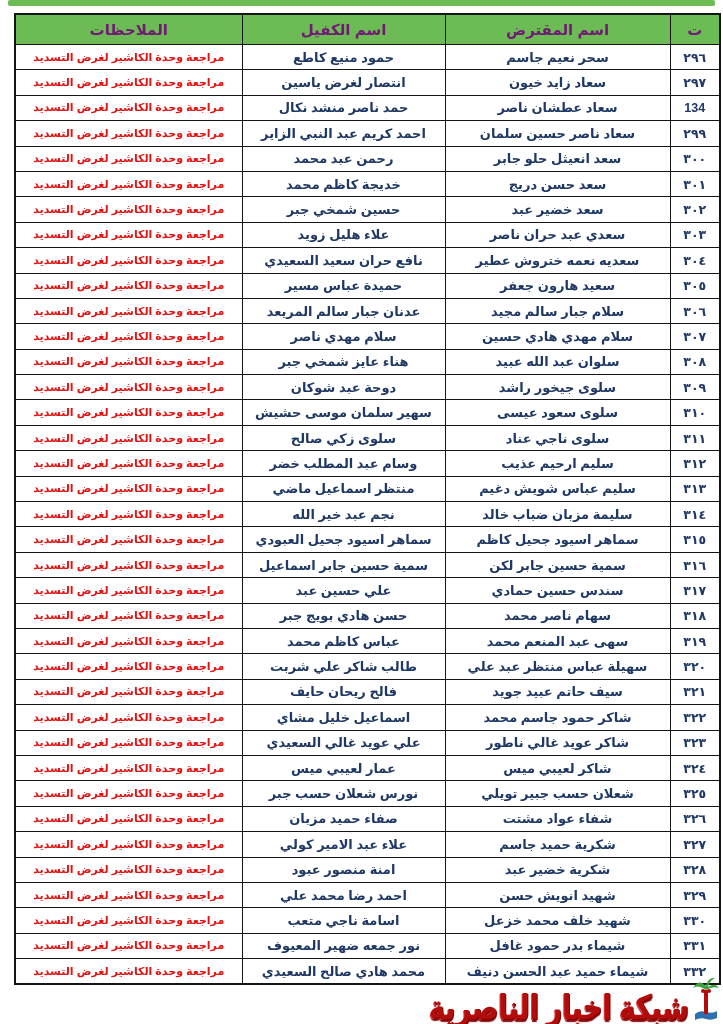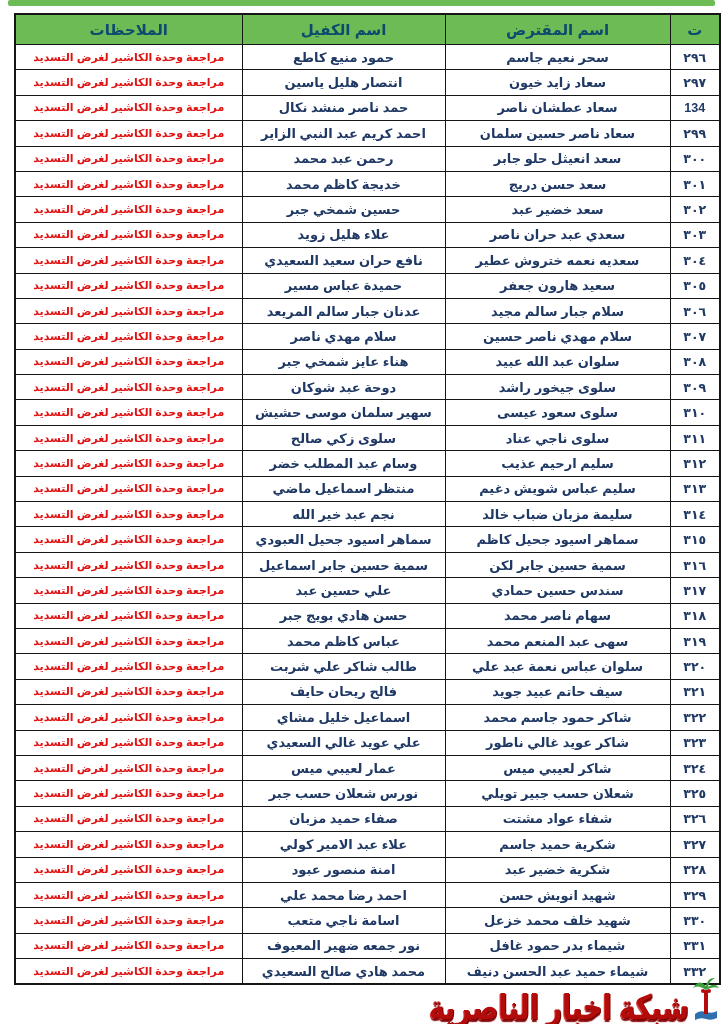--- a/index.html
+++ b/index.html
@@ -17,21 +17,21 @@
     border-collapse:collapse;direction:rtl;table-layout:fixed;
     border:2px solid #151515;
   }
   table.main th, table.main td{
     border:1.6px solid #151515;
     padding:0 4px;
     white-space:nowrap;
     overflow:hidden;
   }
   table.main th{
-    background:#6cbb54;color:#0c4a6e;
+    background:#6cbb54;color:#701a75;
     font-size:15px;font-weight:bold;height:29px;
   }
   table.main td{height:24.4px;font-weight:bold;text-align:center;}
   td.cell-serial{color:#1f3864;font-size:12.5px;margin-top:39px;}
   td.cell-name{color:#1f3864;font-size:13px;}
   td.cell-notes{color:#e01212;font-size:11px;}
   col.c-serial{width:50px;}
   col.c-borrower{width:225px;}
   col.c-guarantor{width:203px;}
   col.c-notes{width:227px;}
@@ -72,21 +72,21 @@
   <tbody>
       <tr>
         <td class="cell-serial">٢٩٦</td>
         <td class="cell-name">سحر نعيم جاسم</td>
         <td class="cell-name">حمود منيع كاطع</td>
         <td class="cell-notes">مراجعة وحدة الكاشير لغرض التسديد</td>
       </tr>
       <tr>
         <td class="cell-serial">٢٩٧</td>
         <td class="cell-name">سعاد زايد خيون</td>
-        <td class="cell-name">انتصار هليل ياسين</td>
+        <td class="cell-name">انتصار لغرض ياسين</td>
         <td class="cell-notes">مراجعة وحدة الكاشير لغرض التسديد</td>
       </tr>
       <tr>
         <td class="cell-serial">134</td>
         <td class="cell-name">سعاد عطشان ناصر</td>
         <td class="cell-name">حمد ناصر منشد نكال</td>
         <td class="cell-notes">مراجعة وحدة الكاشير لغرض التسديد</td>
       </tr>
       <tr>
         <td class="cell-serial">٢٩٩</td>
@@ -131,21 +131,21 @@
         <td class="cell-notes">مراجعة وحدة الكاشير لغرض التسديد</td>
       </tr>
       <tr>
         <td class="cell-serial">٣٠٦</td>
         <td class="cell-name">سلام جبار سالم مجيد</td>
         <td class="cell-name">عدنان جبار سالم المريعد</td>
         <td class="cell-notes">مراجعة وحدة الكاشير لغرض التسديد</td>
       </tr>
       <tr>
         <td class="cell-serial">٣٠٧</td>
-        <td class="cell-name">سلام مهدي ناصر حسين</td>
+        <td class="cell-name">سلام مهدي هادي حسين</td>
         <td class="cell-name">سلام مهدي ناصر</td>
         <td class="cell-notes">مراجعة وحدة الكاشير لغرض التسديد</td>
       </tr>
       <tr>
         <td class="cell-serial">٣٠٨</td>
         <td class="cell-name">سلوان عبد الله عبيد</td>
         <td class="cell-name">هناء عايز شمخي جبر</td>
         <td class="cell-notes">مراجعة وحدة الكاشير لغرض التسديد</td>
       </tr>
       <tr>
@@ -209,21 +209,21 @@
         <td class="cell-notes">مراجعة وحدة الكاشير لغرض التسديد</td>
       </tr>
       <tr>
         <td class="cell-serial">٣١٩</td>
         <td class="cell-name">سهى عبد المنعم محمد</td>
         <td class="cell-name">عباس كاظم محمد</td>
         <td class="cell-notes">مراجعة وحدة الكاشير لغرض التسديد</td>
       </tr>
       <tr>
         <td class="cell-serial">٣٢٠</td>
-        <td class="cell-name">سلوان عباس نعمة عبد علي</td>
+        <td class="cell-name">سهيلة عباس منتظر عبد علي</td>
         <td class="cell-name">طالب شاكر علي شربت</td>
         <td class="cell-notes">مراجعة وحدة الكاشير لغرض التسديد</td>
       </tr>
       <tr>
         <td class="cell-serial">٣٢١</td>
         <td class="cell-name">سيف حاتم عبيد جويد</td>
         <td class="cell-name">فالح ريحان حايف</td>
         <td class="cell-notes">مراجعة وحدة الكاشير لغرض التسديد</td>
       </tr>
       <tr>

